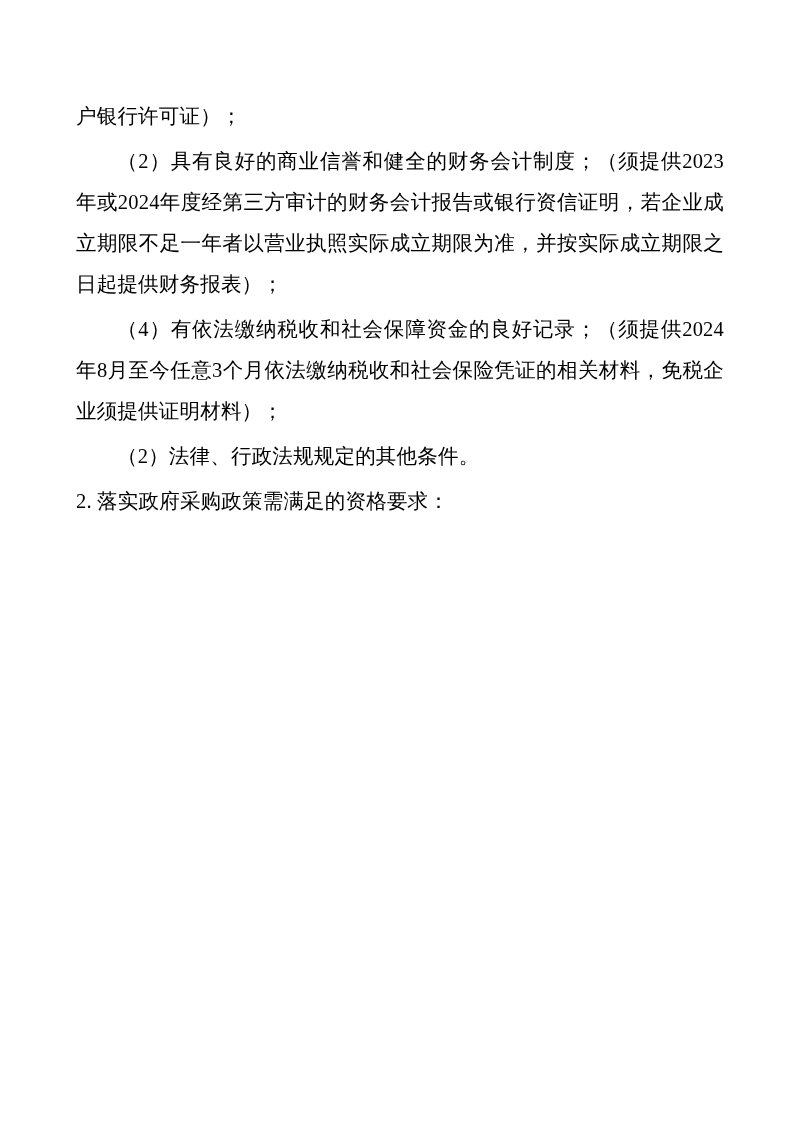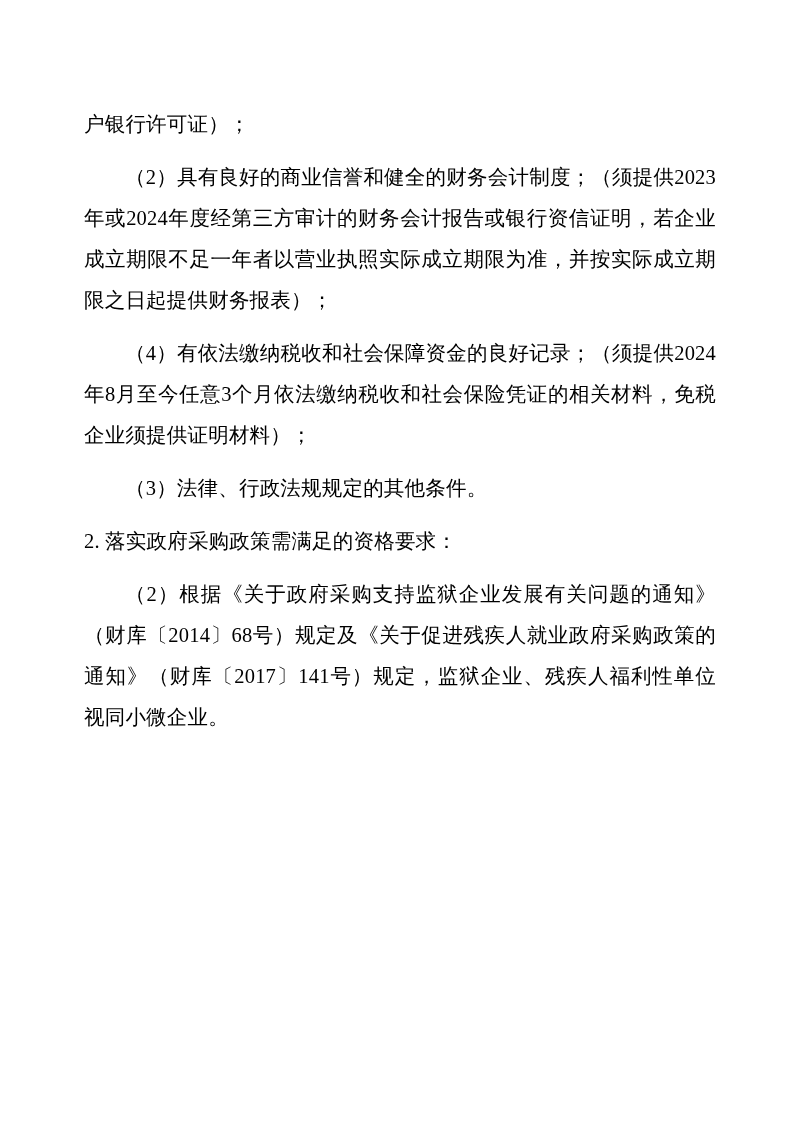--- a/index.html
+++ b/index.html
@@ -22,42 +22,41 @@
     background: #fff;
   }
   .doc-body {
     font-size: 20.5px;
     line-height: 41px;
     text-align: justify;
     text-justify: inter-ideograph;
     letter-spacing: 0.2px;
   }
   .para {
-    margin: 12px;
+    margin: 4px;
     text-indent: 2em;
   }
   .para.no-indent {
     text-indent: 0;
   }
 </style>
 </head>
 <body>
 
 <div class="page">
   <div class="doc-body">
 
     <p class="para no-indent">户银行许可证）；</p>
 
     <p class="para">（2）具有良好的商业信誉和健全的财务会计制度；（须提供2023年或2024年度经第三方审计的财务会计报告或银行资信证明，若企业成立期限不足一年者以营业执照实际成立期限为准，并按实际成立期限之日起提供财务报表）；</p>
 
 
     <p class="para">（4）有依法缴纳税收和社会保障资金的良好记录；（须提供2024年8月至今任意3个月依法缴纳税收和社会保险凭证的相关材料，免税企业须提供证明材料）；</p>
 
 
-    <p class="para">（3）法律、行政法规规定的其他条件。</p>
+    <p class="para">（2）法律、行政法规规定的其他条件。</p>
 
     <p class="para no-indent">2. 落实政府采购政策需满足的资格要求：</p>
 
 
-    <p class="para">（2）根据《关于政府采购支持监狱企业发展有关问题的通知》（财库〔2014〕68号）规定及《关于促进残疾人就业政府采购政策的通知》（财库〔2017〕141号）规定，监狱企业、残疾人福利性单位视同小微企业。</p>
 
   </div>
 </div>
 
 </body></html>

